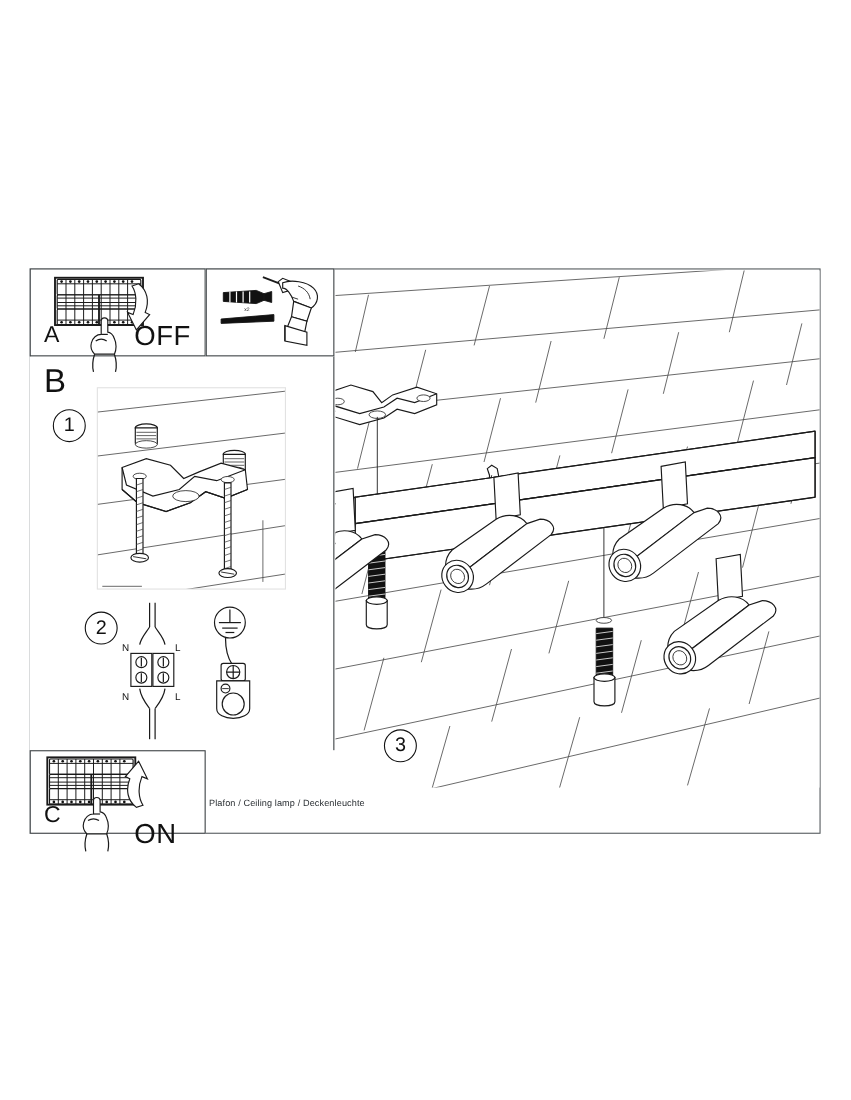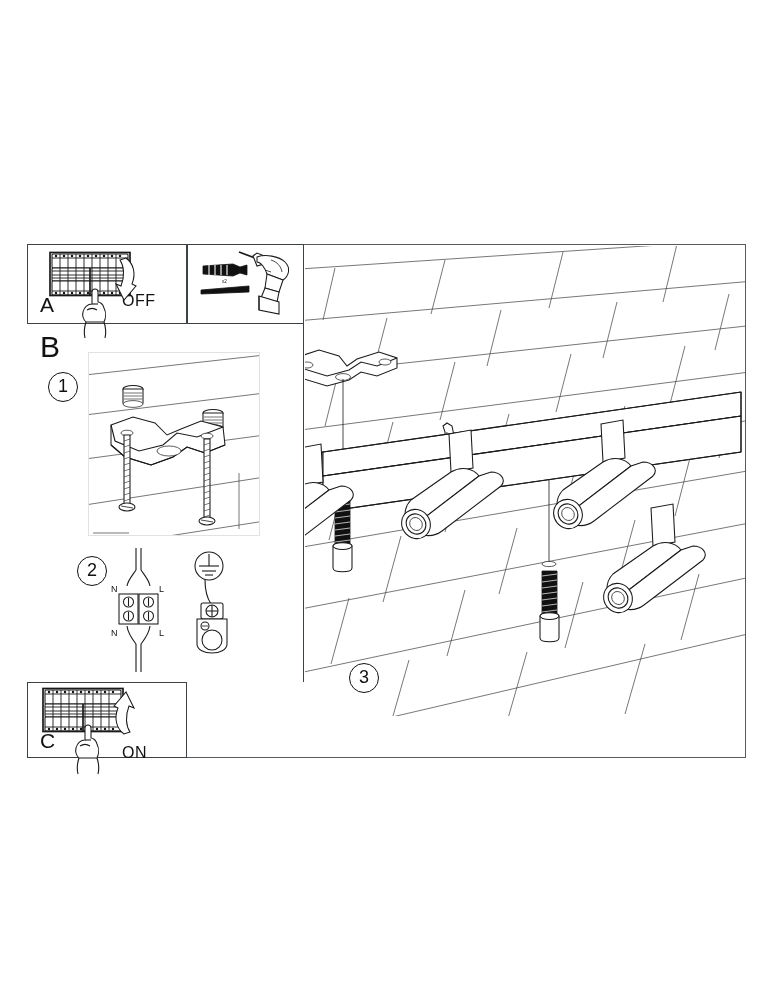--- a/index.html
+++ b/index.html
@@ -113,21 +113,21 @@
     color: #111;
     line-height: 1;
     z-index: 8;
   }
   #label-a { left: 40px; top: 294px; }
   #label-b { left: 40px; top: 332px; font-size: 30px; }
   #label-c { left: 40px; top: 730px; }
 
   .onoff-word {
     position: absolute;
-    font-size: 16px;
+    font-size: 25px;
     font-weight: 400;
     color: #111;
     letter-spacing: 0.5px;
     z-index: 8;
   }
   #word-off { left: 122px; top: 292px; }
   #word-on  { left: 122px; top: 744px; }
 
   
   .step-circle {
@@ -644,13 +644,14 @@
       <path class="ln reg" d="M56,70 C58,76 58,82 57,86"></path>
     </g>
   </svg>
 </div>
 
 <svg style="position:absolute;left:110px;top:688px;z-index:8" width="32" height="48" viewBox="0 0 32 48">
   <path class="wht" stroke-width="1.5" d="M14,46 C6,40 4,30 8,20 L4,18 L16,4 L24,20 L19,18 C15,28 16,38 20,44 Z"></path>
 </svg>
 
 <div id="caption-block">
+  <div class="cap-line">Plafon / Ceiling lamp / Deckenleuchte</div>
 </div>
 
 </body></html>

